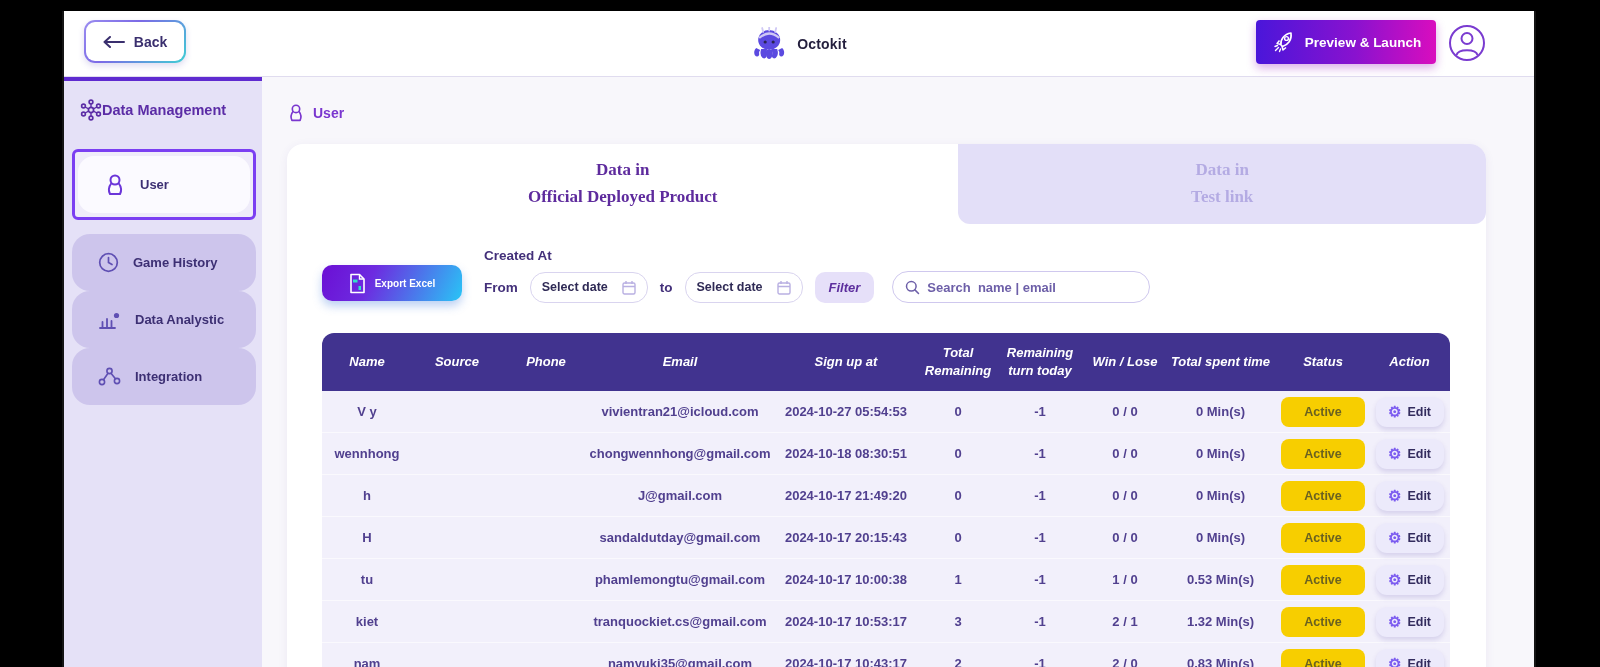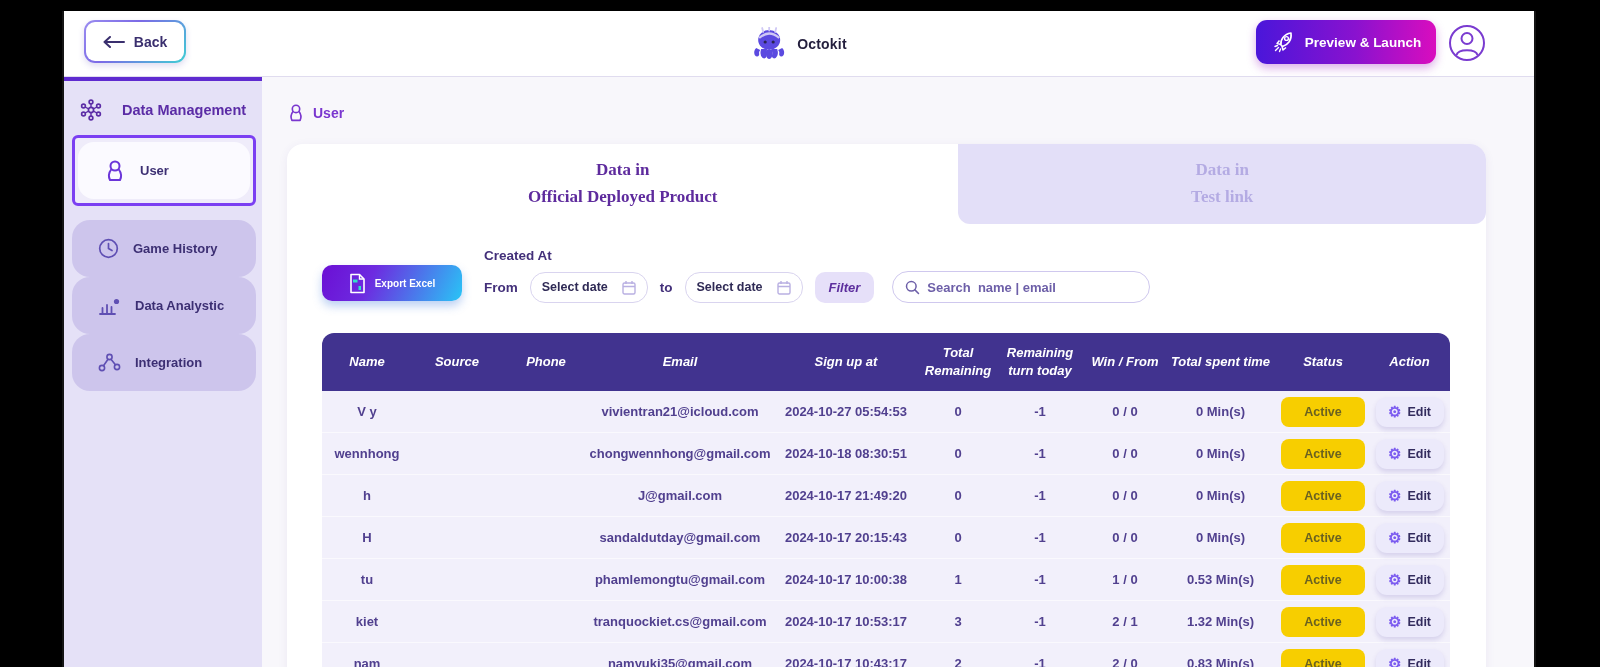--- a/index.html
+++ b/index.html
@@ -35,38 +35,38 @@
     display:flex; align-items:center; justify-content:center; gap:9px;
     font-family:inherit; font-weight:700; font-size:14px; color:#3a2f6e; cursor:pointer;
   }
   .brand {
     position:absolute; left:50%; top:0; transform:translateX(-50%);
     height:66px; display:flex; align-items:center; gap:10px;
   }
   .brand-name { font-size:14px; font-weight:700; color:#241f3d; letter-spacing:.2px; }
   .launch-btn {
     position:absolute; right:98px; top:9px; width:180px; height:44px;
-    border:none; border-radius:11px;
+    border:none; border-radius:4px;
     background:linear-gradient(90deg,#4a16da 0%,#8912cf 55%,#d90dbe 100%);
     color:#fff; font-family:inherit; font-weight:700; font-size:13.5px;
     display:flex; align-items:center; justify-content:center; gap:8px;
     box-shadow:0 4px 10px rgba(150,20,190,.35); cursor:pointer;
   }
   .avatar {
     position:absolute; right:48px; top:13px; width:38px; height:38px; border-radius:50%;
     display:flex; align-items:center; justify-content:center; cursor:pointer; background:#fff;
   }
   
   .sidebar {
     position:absolute; left:0; top:66px; bottom:0; width:198px;
     background:#e5e1f7; border-top:4px solid #5f2bd0;
     padding:10px 6px 0 8px; z-index:10;
   }
   .sidebar-title {
-    display:flex; align-items:center; gap:20px; padding:8px 2px 14px 8px;
+    display:flex; align-items:center; gap:0; padding:8px 2px 28px 8px;
     font-size:14.5px; font-weight:700; color:#5b2ca6;
   }
   .side-item {
     height:57px; border-radius:18px; background:#cdc5ec;
     display:flex; align-items:center; gap:14px; padding-left:26px;
     cursor:pointer;
     font-size:13px; font-weight:700; color:#3c2f73;
   }
   .side-item-selected-wrap {
     border:3px solid #7b3ff2; border-radius:6px; padding:4px 3px;
@@ -347,21 +347,21 @@
 
     <div class="table">
       <div class="thead">
         <div class="th">Name</div>
         <div class="th">Source</div>
         <div class="th">Phone</div>
         <div class="th">Email</div>
         <div class="th">Sign up at</div>
         <div class="th">Total Remaining</div>
         <div class="th">Remaining turn today</div>
-        <div class="th">Win / From</div>
+        <div class="th">Win / Lose</div>
         <div class="th">Total spent time</div>
         <div class="th">Status</div>
         <div class="th">Action</div>
       </div>
       <div class="tbody">
   <div class="trow">
     <div class="td">V y</div>
     <div class="td"></div>
     <div class="td"></div>
     <div class="td">vivientran21@icloud.com</div>

